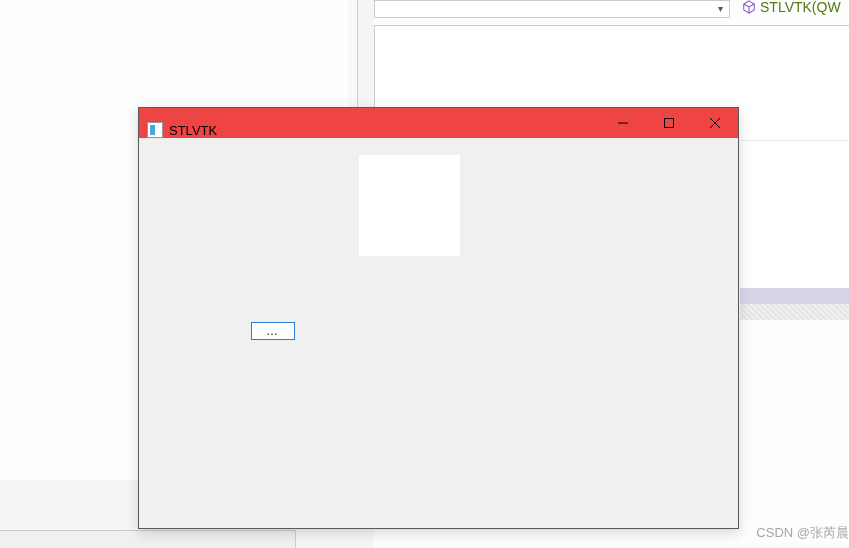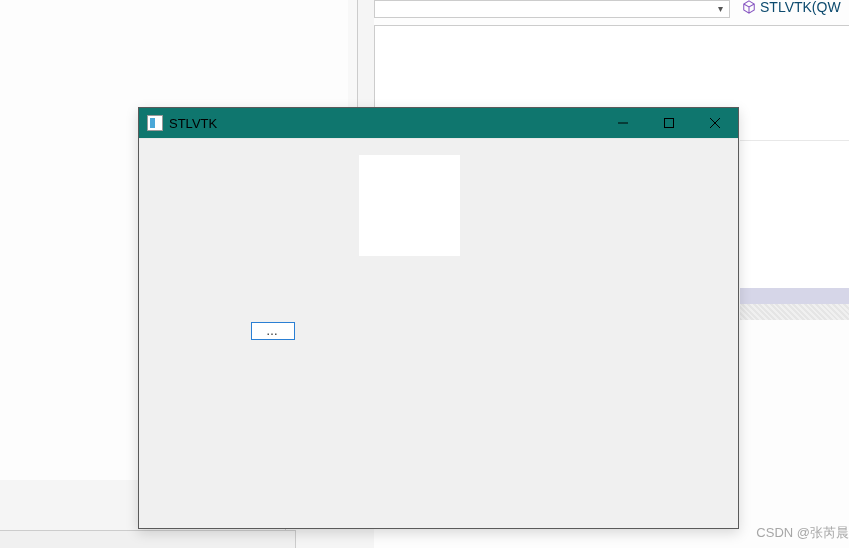--- a/index.html
+++ b/index.html
@@ -41,21 +41,21 @@
     .bg-top-combo-arrow {
       position: absolute;
       right: 6px; top: 2px;
       font-size: 10px;
       color: #555;
     }
     .bg-top-label {
       position: absolute;
       left: 742px; top: -1px;
       font-size: 14px;
-      color: #0c4a6e;
+      color: #4d7c0f;
       white-space: nowrap;
       display: flex;
       align-items: center;
       gap: 4px;
     }
     .cube-icon {
       width: 14px; height: 14px;
       display: inline-block;
     }
     .bg-right-textarea {
@@ -103,23 +103,23 @@
     .dialog {
       position: absolute;
       left: 138px; top: 107px;
       width: 601px; height: 422px;
       background: #f0f0f0;
       border: 1px solid #5a5a5a;
       box-shadow: 0 4px 12px rgba(0,0,0,0.15);
     }
     .titlebar {
       height: 31px;
-      background: #0f766e;
-      display: flex;
-      align-items: center;
+      background: #ef4444;
+      display: flex;
+      align-items: flex-end;
       padding-left: 8px;
       border-bottom: 1px solid #e8e8e8;
     }
     .app-icon {
       width: 16px; height: 16px;
       margin-right: 6px;
       display: inline-block;
       border: 1px solid #999;
       position: relative;
       background: #fff;

